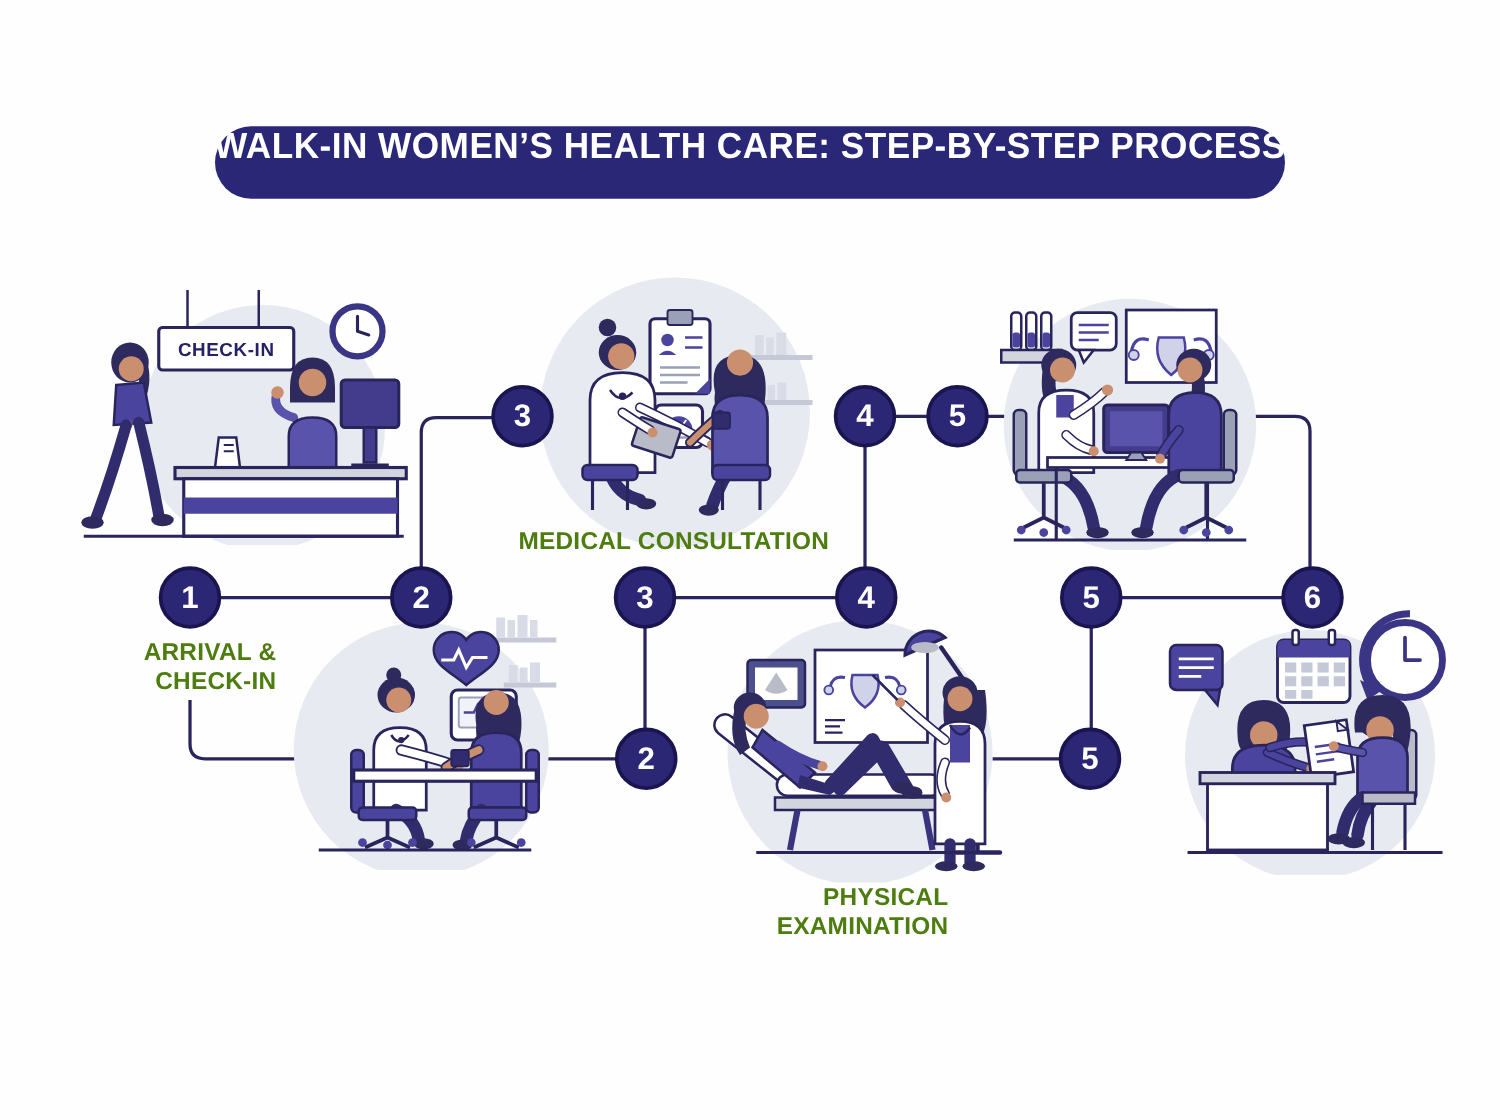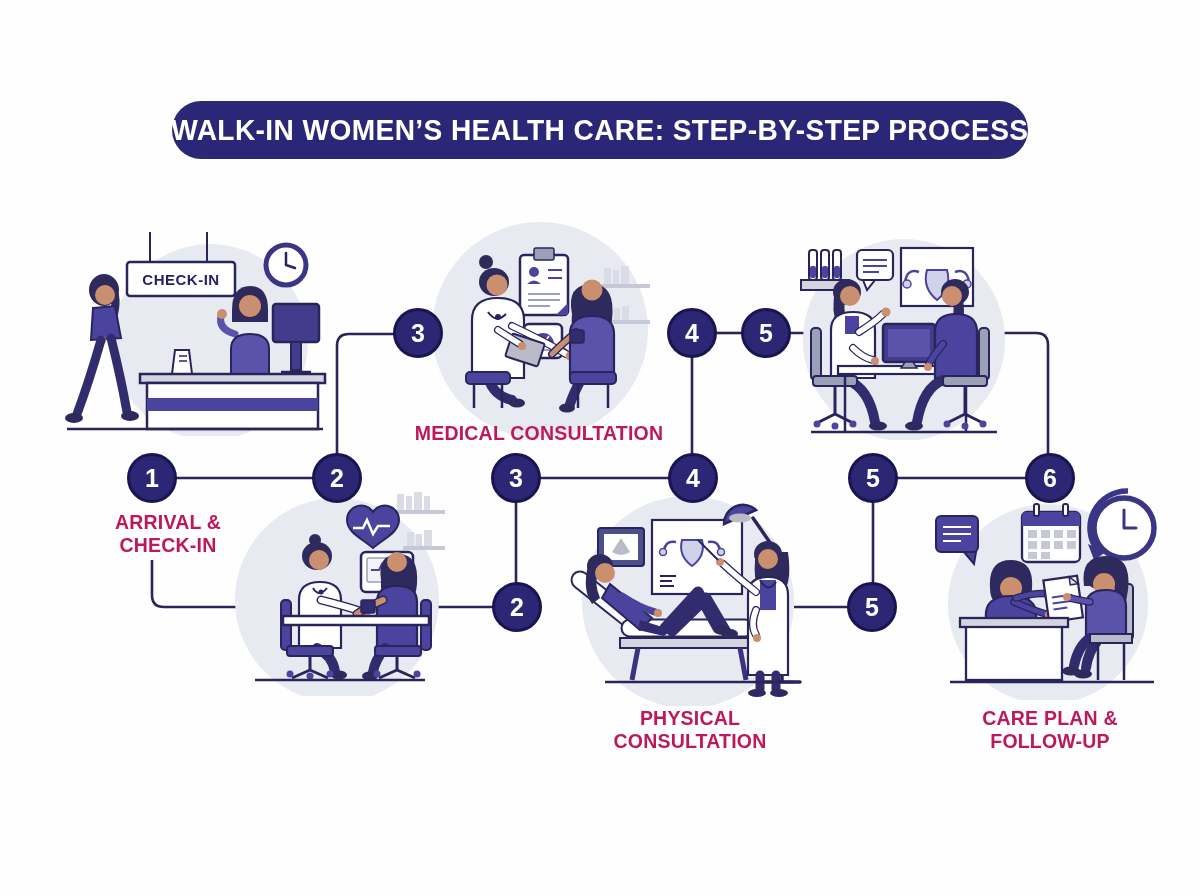--- a/index.html
+++ b/index.html
@@ -1,28 +1,28 @@
 <!DOCTYPE html>
 <html><head>
 <meta charset="utf-8">
 <style>
   html,body{margin:0;padding:0;background:#ffffff;}
   .canvas{position:relative;width:1200px;height:896px;background:#fefefe;overflow:hidden;
           font-family:"Liberation Sans",sans-serif;}
   .title-banner{position:absolute;left:172px;top:101px;width:856px;height:58px;border-radius:30px;
-          background:#2b2777;display:flex;align-items:center;justify-content:center;z-index:6;}
+          background:#2b2777;display:flex;justify-content:center;z-index:6;}
   .title-banner span{color:#ffffff;font-size:29px;font-weight:700;letter-spacing:.4px;white-space:nowrap;
           transform:scaleX(.97);}
   .connectors{position:absolute;left:0;top:0;z-index:1;}
   .scene{position:absolute;z-index:2;}
   .badge{position:absolute;width:44px;height:44px;border-radius:50%;background:#2c2775;
          border:3px solid #1a1550;color:#ffffff;font-size:25px;font-weight:700;
          display:flex;align-items:center;justify-content:center;
          transform:translate(-50%,-50%);z-index:5;}
-  .step-label{position:absolute;transform:translateX(-50%);text-align:center;color:#be185d;
+  .step-label{position:absolute;transform:translateX(-50%);text-align:right;color:#4d7c0f;
          font-size:19.5px;font-weight:700;line-height:1.16;letter-spacing:.2px;
          white-space:pre-line;z-index:5;}
 </style>
 </head>
 <body>
 
 <div class="canvas">
 
   <div class="title-banner">
     <span>WALK-IN WOMEN’S HEALTH CARE: STEP-BY-STEP PROCESS</span>
@@ -428,17 +428,15 @@
   <div class="badge" style="left:418px;top:333px">3</div>
   <div class="badge" style="left:692px;top:333px">4</div>
   <div class="badge" style="left:766px;top:333px">5</div>
   <div class="badge" style="left:517px;top:607px">2</div>
   <div class="badge" style="left:872px;top:607px">5</div>
 
   <div class="step-label" style="left:168px;top:511px">ARRIVAL &amp;
 CHECK-IN</div>
   <div class="step-label" style="left:539px;top:422px">MEDICAL CONSULTATION</div>
   <div class="step-label" style="left:690px;top:707px">PHYSICAL
-CONSULTATION</div>
-  <div class="step-label" style="left:1050px;top:707px">CARE PLAN &amp;
-FOLLOW-UP</div>
+EXAMINATION</div>
 
 </div>
 
 </body></html>

